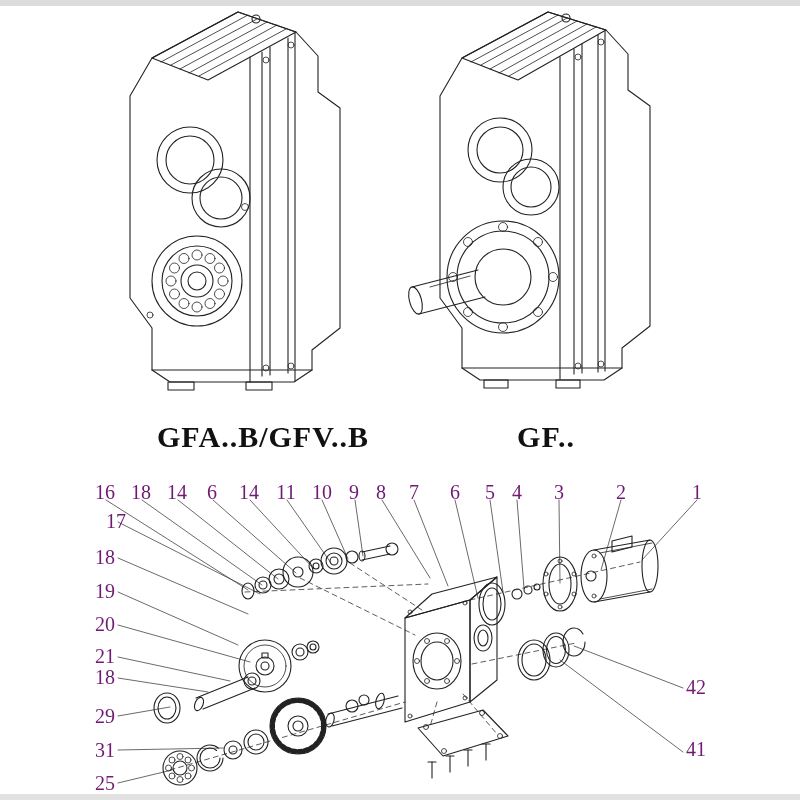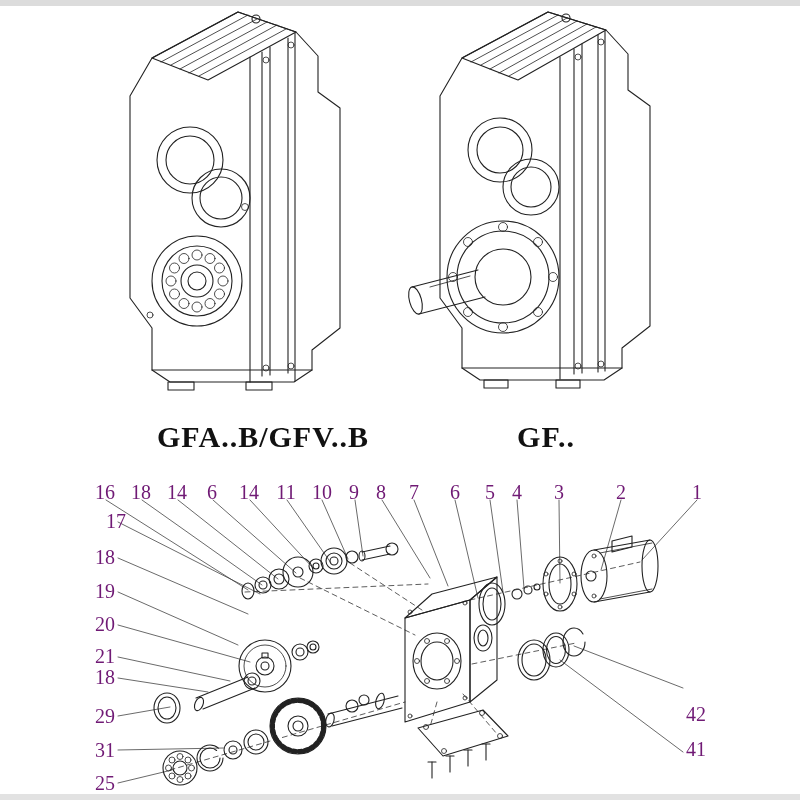--- a/index.html
+++ b/index.html
@@ -343,15 +343,15 @@
   <span class="callout" style="left:697px;top:492px">1</span>
   <span class="callout" style="left:116px;top:521px">17</span>
   <span class="callout" style="left:105px;top:557px">18</span>
   <span class="callout" style="left:105px;top:591px">19</span>
   <span class="callout" style="left:105px;top:624px">20</span>
   <span class="callout" style="left:105px;top:656px">21</span>
   <span class="callout" style="left:105px;top:677px">18</span>
   <span class="callout" style="left:105px;top:716px">29</span>
   <span class="callout" style="left:105px;top:750px">31</span>
   <span class="callout" style="left:105px;top:783px">25</span>
-  <span class="callout" style="left:696px;top:714px">42</span>
+  <span class="callout" style="left:696px;top:687px">42</span>
   <span class="callout" style="left:696px;top:749px">41</span>
 </div>
 
 </body></html>

